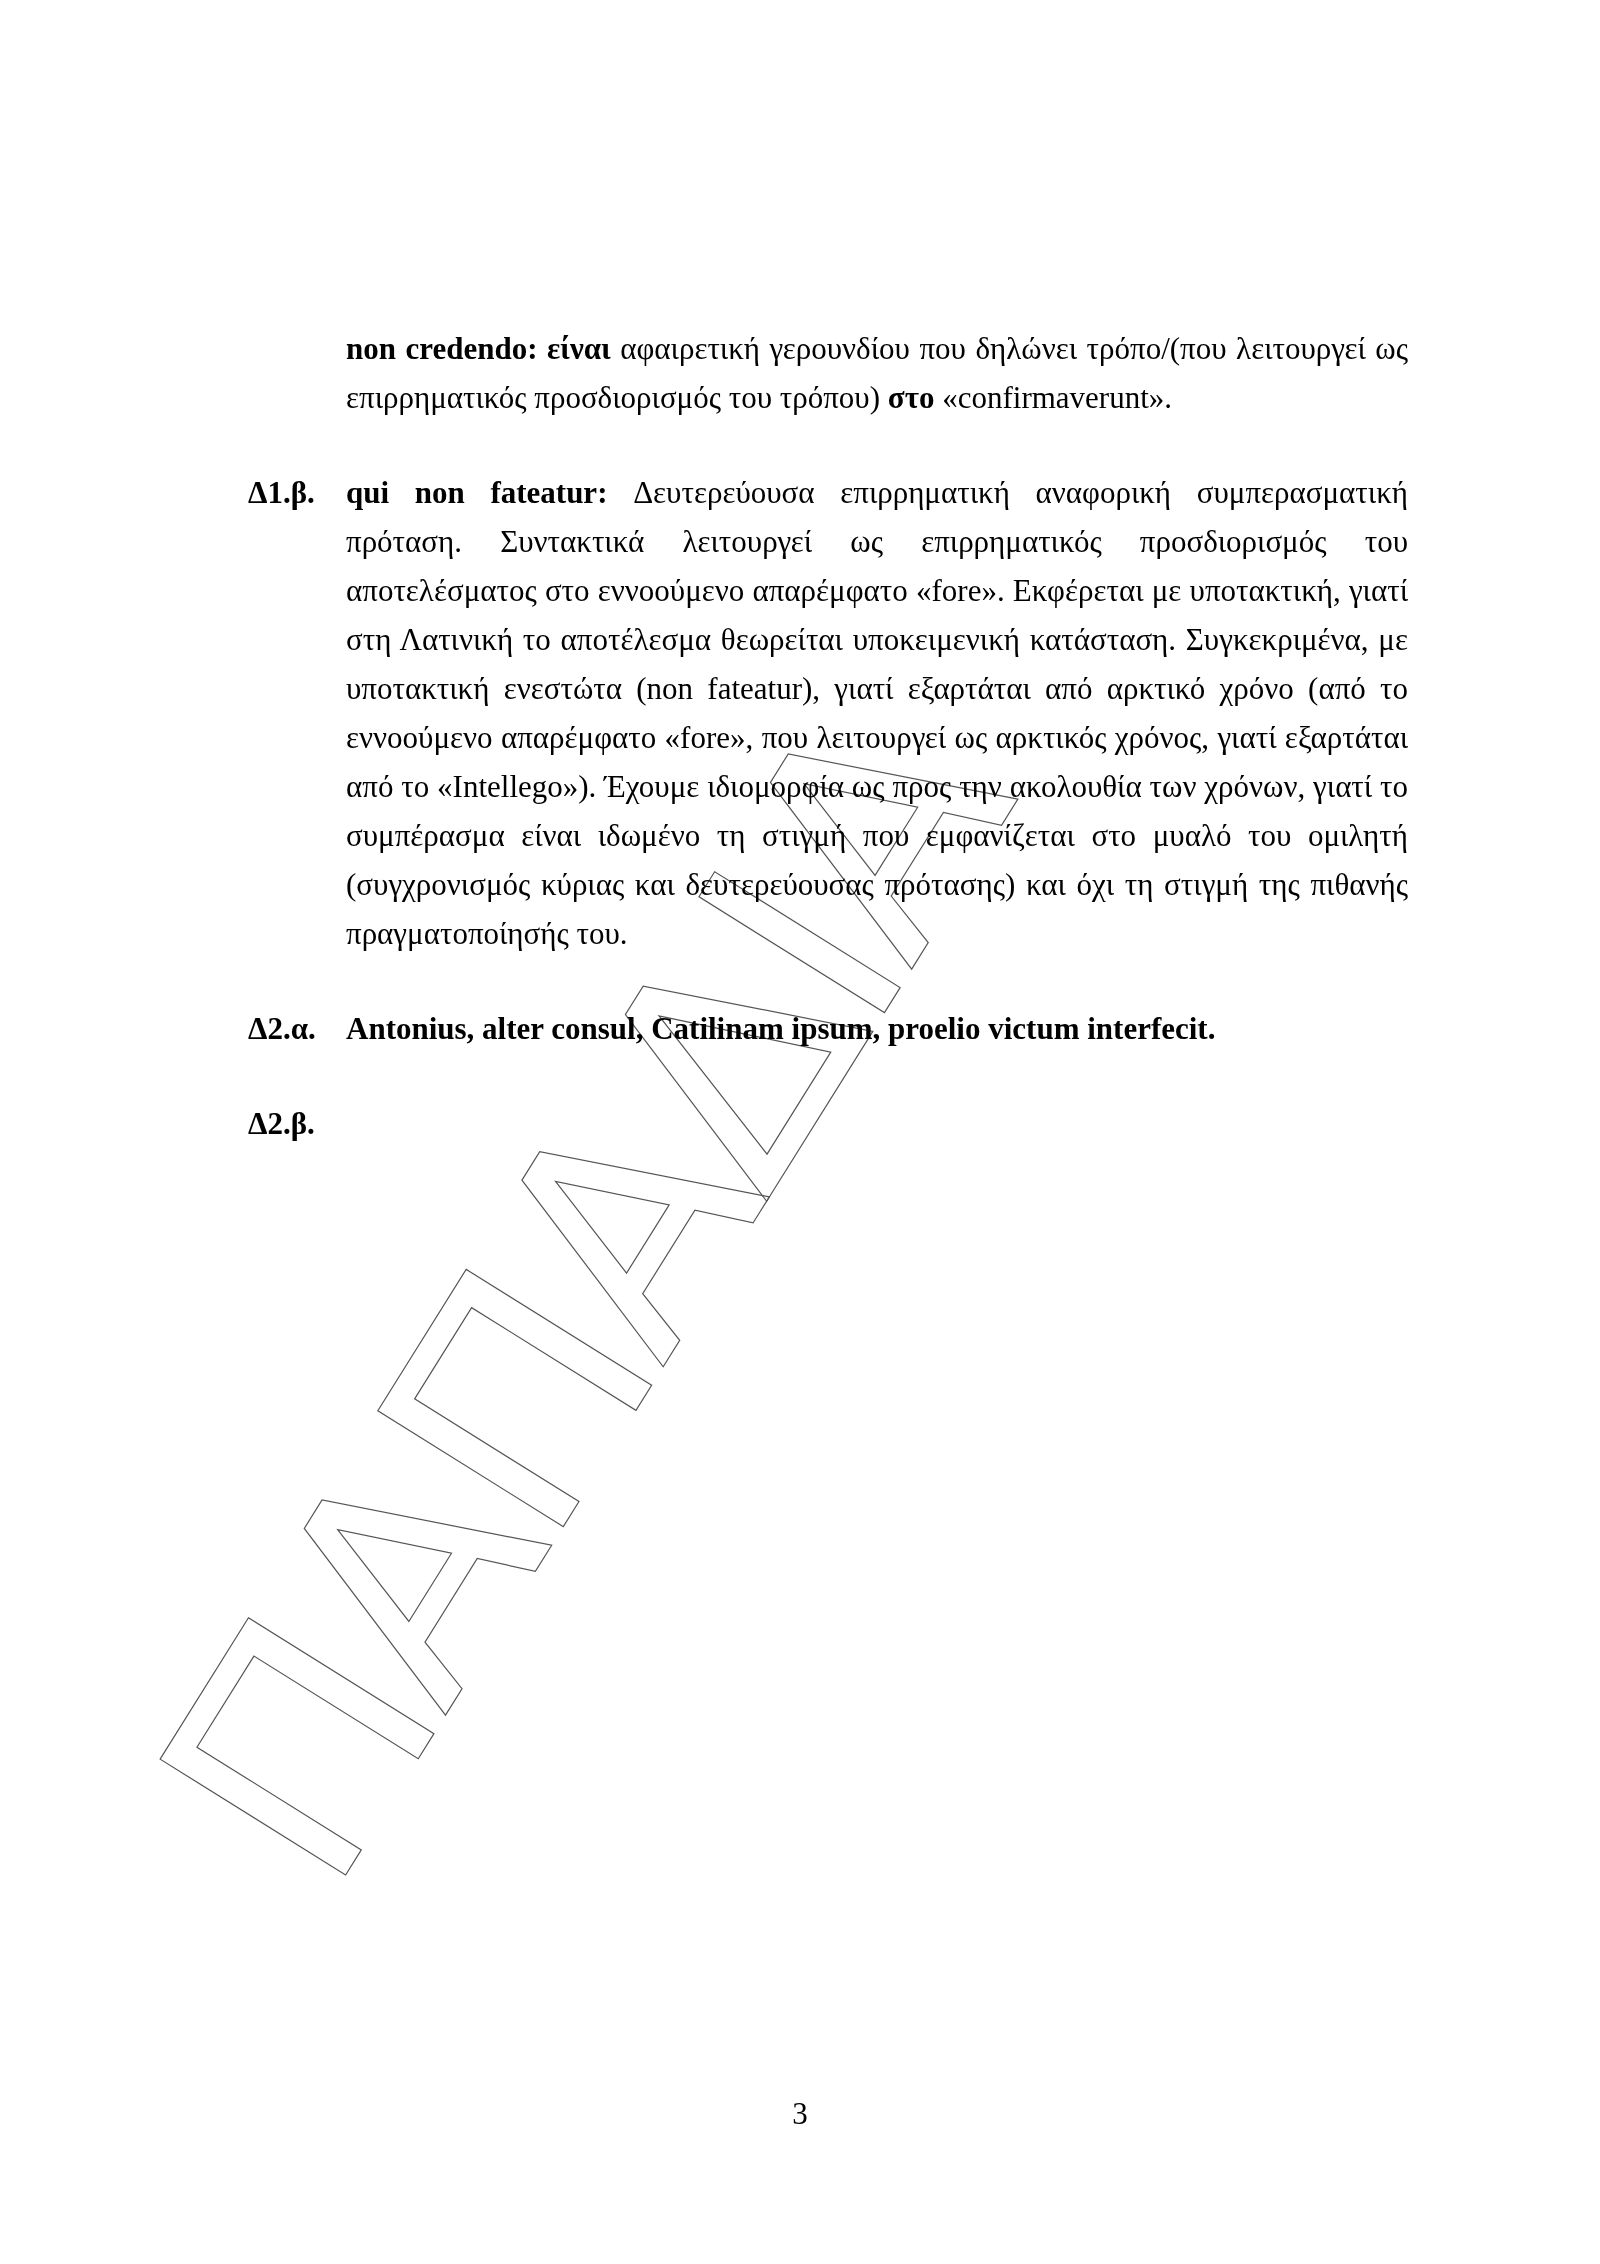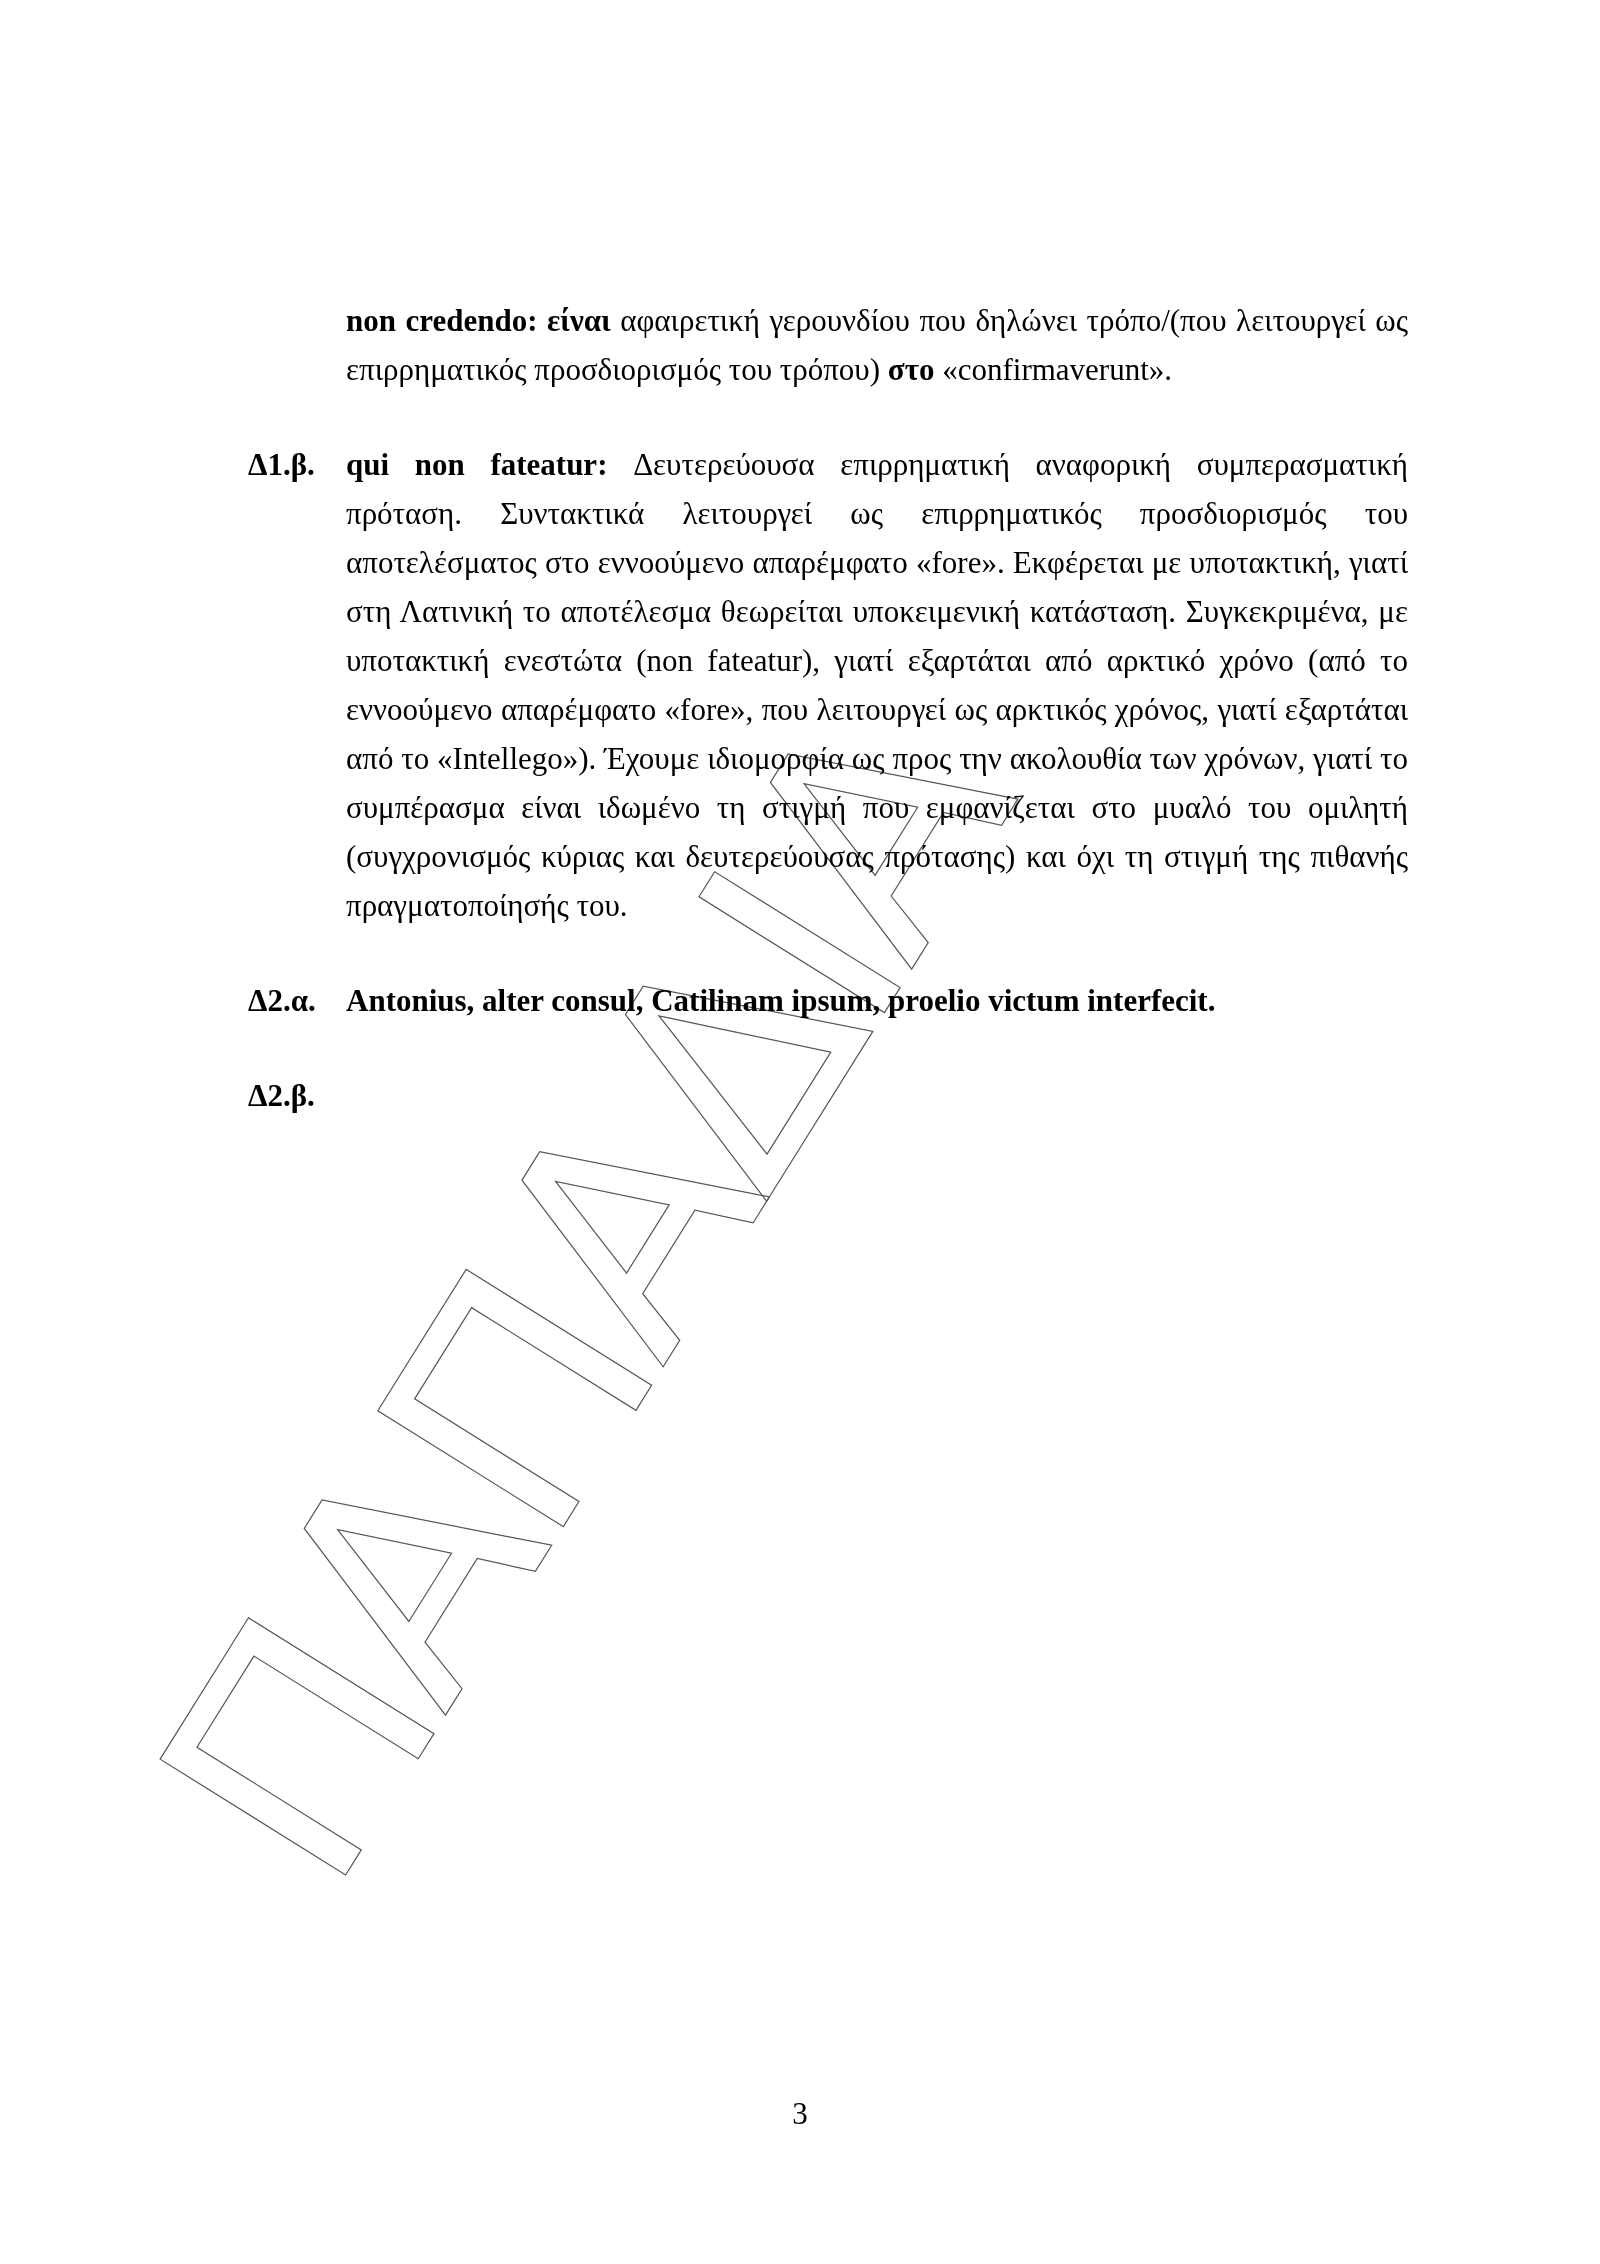--- a/index.html
+++ b/index.html
@@ -1,19 +1,19 @@
 <!DOCTYPE html>
 <html><head>
 <meta charset="utf-8">
 <style>
   html, body { margin: 0; padding: 0; background: #ffffff; }
   body { width: 1600px; height: 2264px; position: relative; overflow: hidden;
          font-family: "Liberation Serif", "DejaVu Serif", serif; color: #000; }
   .page { position: absolute; left: 0; top: 0; width: 1600px; height: 2264px; }
-  .content { position: absolute; left: 346px; top: 296px; width: 1062px;
+  .content { position: absolute; left: 346px; top: 324px; width: 1062px;
              font-size: 31px; line-height: 49px; text-align: justify; }
   .para { margin: 0; }
   .item { position: relative; }
   .item .label { position: absolute; left: -98px; top: 0; font-weight: bold; }
   b { font-weight: bold; }
   .gap-m { height: 46px; }
   .page-number { position: absolute; left: 0; width: 1600px; top: 2096px;
                  text-align: center; font-size: 31px; }
   .watermark { position: absolute; left: 0; top: 0; width: 1600px; height: 2264px;
                pointer-events: none; }

